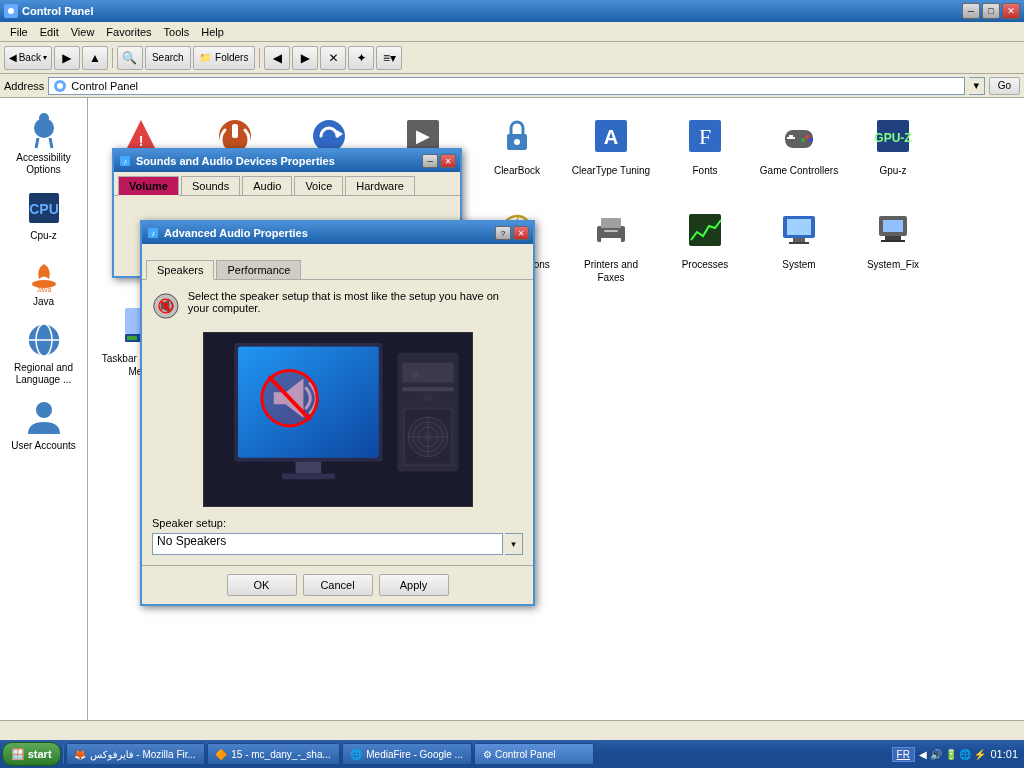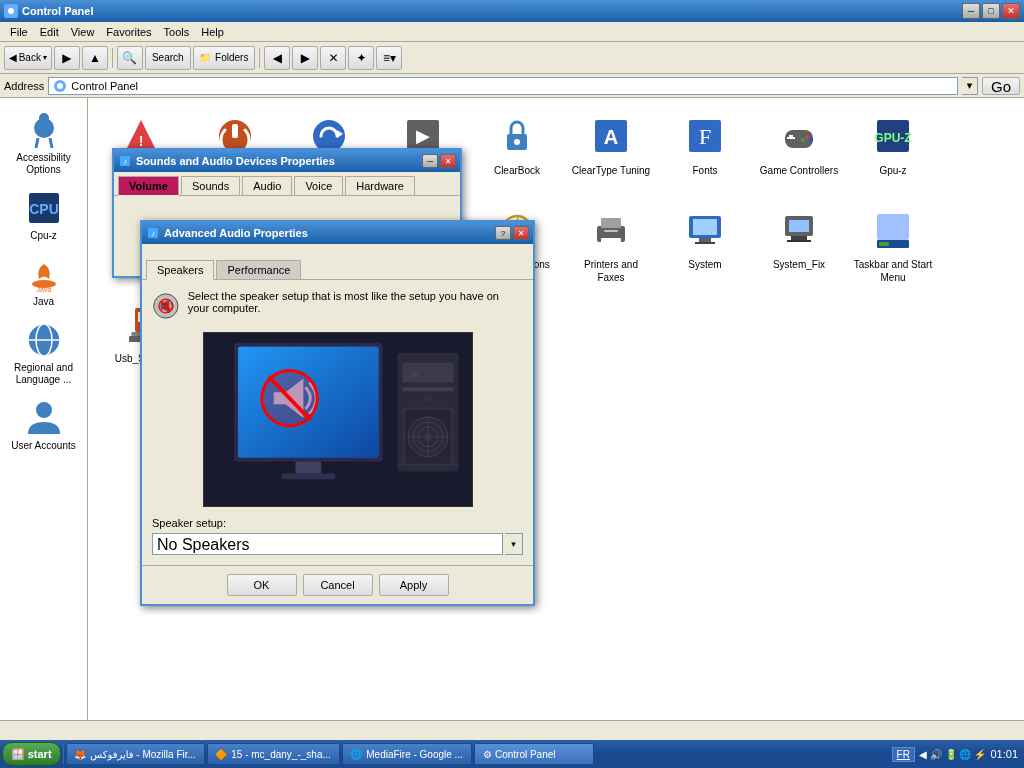--- a/index.html
+++ b/index.html
@@ -77,21 +77,21 @@
       font-size: 11px; gap: 4px;
     }
     .address-dropdown {
       width: 16px; height: 18px; background: #ECE9D8;
       border: 1px solid #7f9db9; border-left: none;
       display: flex; align-items: center; justify-content: center; cursor: pointer;
     }
     .go-btn {
       height: 18px; padding: 0 8px;
       background: linear-gradient(to bottom, #f5f5f5, #ddd);
-      border: 1px solid #aaa; border-radius: 2px; cursor: pointer; font-size: 15px;
+      border: 1px solid #aaa; border-radius: 2px; cursor: pointer; font-size: 10px;
     }
 
     
     .main-content {
       display: flex; height: calc(768px - 22px - 20px - 32px - 24px - 28px);
     }
 
     
     .sidebar {
       width: 88px; background: #ffffff; border-right: 1px solid #aca899;
@@ -209,21 +209,21 @@
       background: #ECE9D8; border-bottom: 1px solid #ECE9D8; margin-bottom: -1px;
     }
     .adv-content { padding: 10px; background: #ECE9D8; }
     .adv-desc { font-size: 11px; color: #000; margin-bottom: 10px; display: flex; align-items: flex-start; gap: 8px; }
     .setup-label { font-size: 11px; margin-bottom: 4px; }
     .setup-select {
       display: flex; align-items: center; gap: 2px;
     }
     .setup-dropdown {
       flex: 1; height: 22px; background: white; border: 1px solid #7f9db9;
-      padding: 0 4px; font-size: 16px; display: flex; align-items: flex-end;
+      padding: 0 4px; font-size: 12px; display: flex; align-items: flex-start;
     }
     .setup-dd-arrow {
       width: 18px; height: 22px; background: #ECE9D8; border: 1px solid #7f9db9;
       border-left: none; display: flex; align-items: center; justify-content: center;
       cursor: pointer; font-size: 9px;
     }
     .adv-footer {
       display: flex; justify-content: center; gap: 6px; padding: 8px;
       border-top: 1px solid #aaa; background: #ECE9D8;
     }
@@ -521,20 +521,29 @@
         <svg width="40" height="40" viewBox="0 0 40 40">
           <rect x="6" y="16" width="28" height="16" rx="2" fill="#606060"></rect>
           <rect x="10" y="8" width="20" height="10" rx="1" fill="#a0a0a0"></rect>
           <rect x="10" y="28" width="20" height="8" rx="1" fill="white"></rect>
           <rect x="13" y="20" width="14" height="2" rx="1" fill="#c0c0c0"></rect>
         </svg>
       </div>
       <span class="cp-label">Printers and Faxes</span>
     </div>
 
+    <div class="cp-item">
+      <div class="cp-icon">
+        <svg width="40" height="40" viewBox="0 0 40 40">
+          <rect x="4" y="4" width="32" height="32" rx="2" fill="#1a3a1a"></rect>
+          <polyline points="6,30 12,22 18,26 24,16 30,18 36,10" stroke="#40ff40" stroke-width="2" fill="none"></polyline>
+        </svg>
+      </div>
+      <span class="cp-label">Processes</span>
+    </div>
 
     <div class="cp-item">
       <div class="cp-icon">
         <svg width="40" height="40" viewBox="0 0 40 40">
           <rect x="4" y="6" width="32" height="22" rx="2" fill="#316AC5"></rect>
           <rect x="8" y="9" width="24" height="16" fill="#a0d0ff"></rect>
           <rect x="14" y="28" width="12" height="4" fill="#606060"></rect>
           <rect x="10" y="32" width="20" height="2" fill="#404040"></rect>
         </svg>
       </div>

